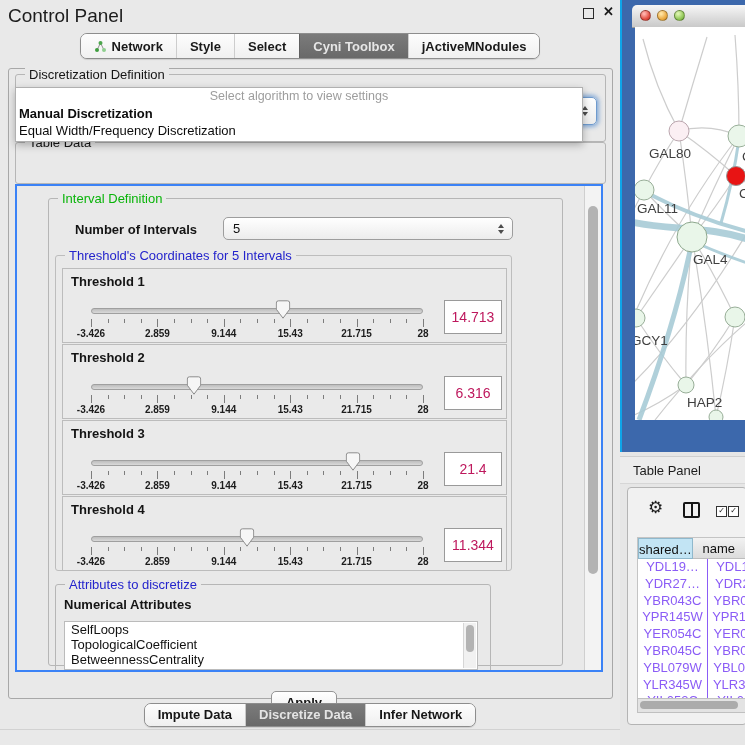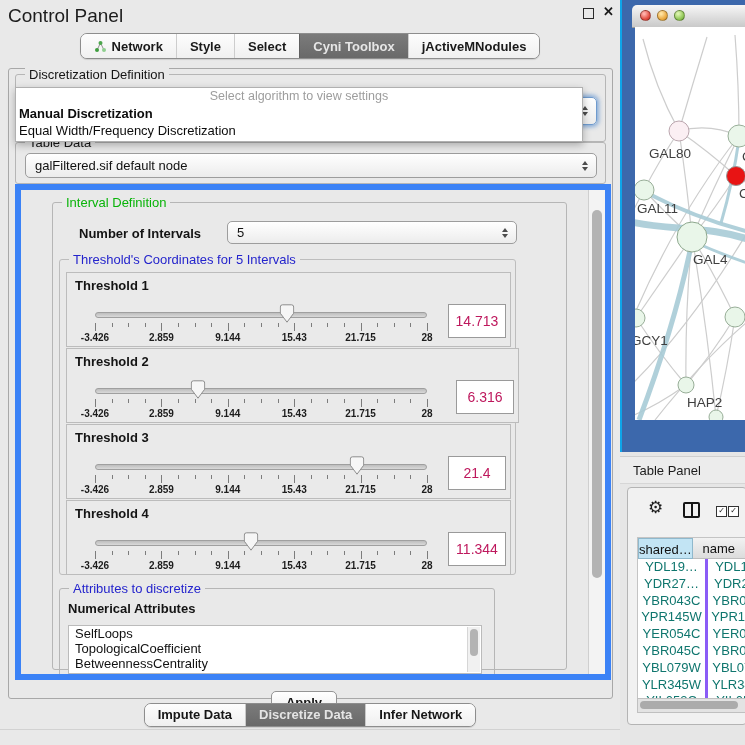--- a/index.html
+++ b/index.html
@@ -30,21 +30,21 @@
   .combo.focused{border-color:#6f9bce;box-shadow:0 0 4px 2px rgba(100,150,210,.75);}
   .spin{position:absolute;right:8px;top:50%;transform:translateY(-50%);display:flex;flex-direction:column;align-items:center;}
   .arr-up{width:0;height:0;border-left:3.5px solid transparent;border-right:3.5px solid transparent;border-bottom:4.5px solid #4c4c4c;margin-bottom:2px;}
   .arr-dn{width:0;height:0;border-left:3.5px solid transparent;border-right:3.5px solid transparent;border-top:4.5px solid #4c4c4c;}
   
   .popup{position:absolute;left:6px;top:18px;width:566px;height:53px;background:#ffffff;border:1px solid #b0b0b0;box-shadow:0 3px 8px rgba(0,0,0,.28);z-index:40;}
   .popup-prompt{height:17px;line-height:17px;text-align:center;font-size:12.5px;color:#9d9d9d;}
   .popup-item{height:17px;line-height:17px;padding-left:3px;font-size:13px;color:#0c0c0c;}
   .popup-item.bold{font-weight:bold;}
   
-  .scrollpane{position:absolute;left:6px;top:115px;width:584px;height:484px;border:6px solid #3b82f6;background:#e9e9e9;overflow:hidden;}
+  .scrollpane{position:absolute;left:6px;top:115px;width:584px;height:484px;border:2px solid #3b82f6;background:#e9e9e9;overflow:hidden;}
   .vscroll{position:absolute;right:0;top:0;width:16px;height:100%;background:#f3f3f3;border-left:1px solid #cfcfcf;}
   .vscroll-thumb{position:absolute;left:2.5px;width:10px;border-radius:6px;background:#b3b3b3;}
   .hlabel{position:absolute;font-size:13px;font-weight:bold;color:#141414;white-space:nowrap;}
   
   .th-panel{position:absolute;left:6px;width:443px;height:73px;border:1px solid #bcbcbc;background:#eaeaea;}
   .th-name{position:absolute;left:8px;top:5px;font-size:13px;font-weight:bold;color:#141414;}
   .th-sliderwrap{position:absolute;left:28px;top:0;width:332px;height:73px;}
   .th-track{position:absolute;left:0;top:39px;width:100%;height:6px;border-radius:3px;background:linear-gradient(#bdbdbd,#d9d9d9);border:1px solid #9f9f9f;box-sizing:border-box;}
   .th-thumb{position:absolute;top:31px;transform:translateX(-50%);}
   .tick{position:absolute;width:1px;background:#7c7c7c;}
@@ -80,21 +80,21 @@
   .gear{position:absolute;left:20px;top:11px;font-size:17px;color:#1d1d1d;line-height:17px;}
   .colicon{position:absolute;left:55px;top:14px;width:13px;height:12px;border:2px solid #161616;border-radius:2px;background:linear-gradient(#161616,#161616) center/2px 100% no-repeat;}
   .cbx{position:absolute;top:18px;width:9px;height:9px;border:1.5px solid #333;background:#fff;font-size:8px;line-height:8px;text-align:center;color:#222;}
   .tp-table{position:absolute;left:9px;top:49px;width:109px;height:175px;overflow:hidden;background:#ffffff;border:1px solid #c4c4c4;border-right:none;box-sizing:border-box;}
   .tp-headrow{display:flex;height:21px;}
   .tp-hcell{box-sizing:border-box;font-size:13px;color:#111;text-align:center;line-height:21px;border-right:1px solid #a9c4d2;overflow:hidden;white-space:nowrap;}
   .tp-hcell.sel{background:#c2e4f4;border:1px solid #8fb8cc;}
   .tp-hcell.plain{background:linear-gradient(#f2f2f2,#dcdcdc);border-right:1px solid #bdbdbd;border-bottom:1px solid #bdbdbd;}
   .tp-rows{position:absolute;left:0;top:21px;width:140px;}
   .tp-row{display:flex;height:16.8px;background:#ffffff;}
-  .tp-cell{box-sizing:border-box;width:70px;font-size:13px;color:#0f766e;text-align:center;line-height:16.8px;overflow:hidden;white-space:nowrap;border-right:3px solid #8b5cf6;}
+  .tp-cell{box-sizing:border-box;width:70px;font-size:13px;color:#8b5cf6;text-align:center;line-height:16.8px;overflow:hidden;white-space:nowrap;border-right:1px solid #8b5cf6;}
   .tp-hscroll{position:absolute;left:9px;top:210px;width:109px;height:13px;background:#e3e3e3;border:1px solid #c0c0c0;}
   .tp-hthumb{position:absolute;left:2px;top:1.5px;width:98px;height:8px;border-radius:5px;background:#ababab;}
 </style>
 </head>
 <body>
 
 <div class="control-panel">
 
   <div class="cp-titlebar">
     <span class="cp-title">Control Panel</span>
@@ -145,27 +145,20 @@
     <div class="popup">
       <div class="popup-prompt">Select algorithm to view settings</div>
       <div id="popup-options">
           <div class="popup-item bold">Manual Discretization</div>
           <div class="popup-item">Equal Width/Frequency Discretization</div>
         </div>
     </div>
 
     <div class="tgroup" style="left:6px;top:73px;width:589px;height:40px;">
       <span class="tgroup-title t-black">Table Data</span>
-    </div>
-    <div class="combo" style="left:16px;top:84px;width:572px;height:25px;">
-      <span>galFiltered.sif default node</span>
-      <span class="spin">
-          <span class="arr-up"></span>
-          <span class="arr-dn"></span>
-        </span>
     </div>
 
     <div class="scrollpane">
 
       <div class="tgroup" style="left:31px;top:12px;width:513px;height:466px;">
         <span class="tgroup-title t-green">Interval Definition</span>
       </div>
       <span class="hlabel" style="left:58px;top:36px;">Number of Intervals</span>
       <div class="combo" style="left:206px;top:31px;width:290px;height:23px;">
         <span>5</span>
@@ -208,21 +201,21 @@
                 <span class="ticklab" style="left: 40%;">9.144</span>
                 <span class="ticklab" style="left: 60%;">15.43</span>
                 <span class="ticklab" style="left: 80%;">21.715</span>
                 <span class="ticklab" style="left: 100%;">28</span>
                 <span class="th-thumb" style="left: 57.7197%;"><svg width="15" height="19" viewBox="0 0 15 19">
                     <path d="M3,0.8 L12,0.8 Q14.2,0.8 14.2,3 L14.2,9.2 L7.5,18.2 L0.8,9.2 L0.8,3 Q0.8,0.8 3,0.8 Z" fill="#f6f6f6" stroke="#8d8d8d"></path>
                   </svg></span>
               </div>
               <input class="th-value" type="text" value="14.713" style="">
             </div>
-            <div class="th-panel" style="top: 88px; padding-left: 8px;">
+            <div class="th-panel" style="top: 88px;">
               <div class="th-name">Threshold 2</div>
               <div class="th-sliderwrap">
                 <div class="th-track"></div>
                 <span class="tick major" style="left: 0%;"></span>
                 <span class="tick minor" style="left: 5%;"></span>
                 <span class="tick minor" style="left: 10%;"></span>
                 <span class="tick minor" style="left: 15%;"></span>
                 <span class="tick major" style="left: 20%;"></span>
                 <span class="tick minor" style="left: 25%;"></span>
                 <span class="tick minor" style="left: 30%;"></span>

